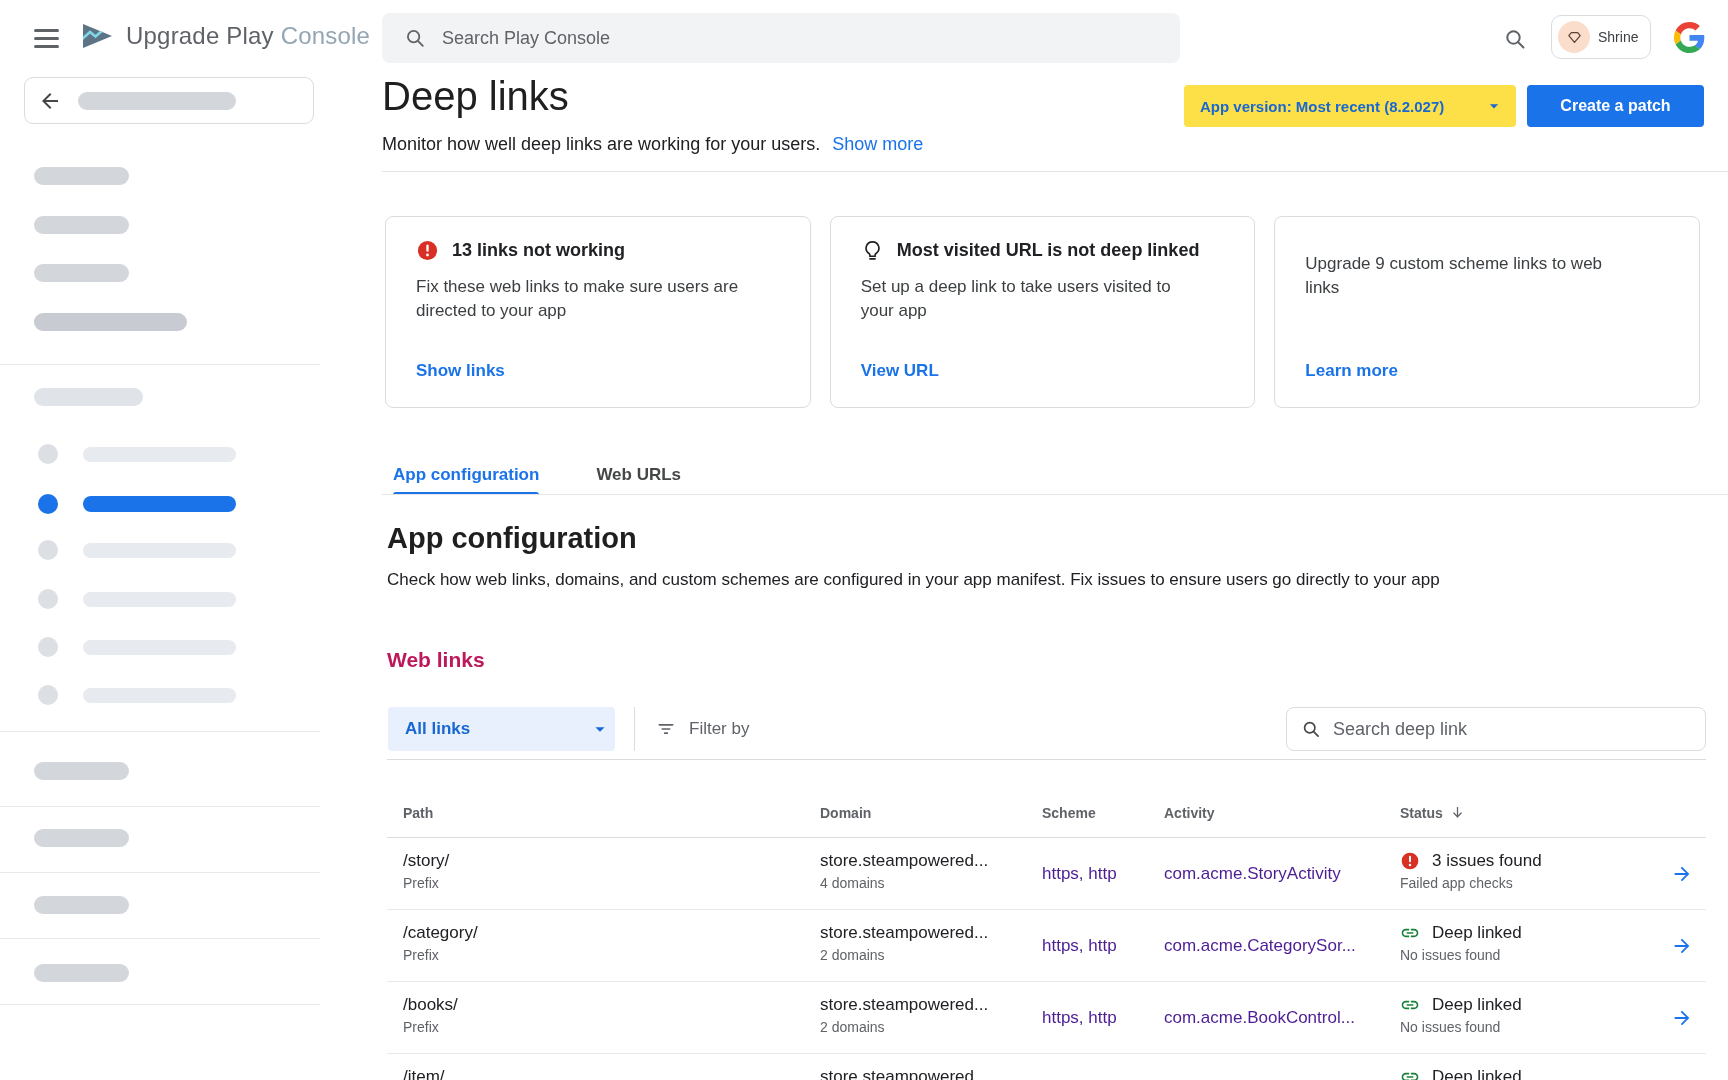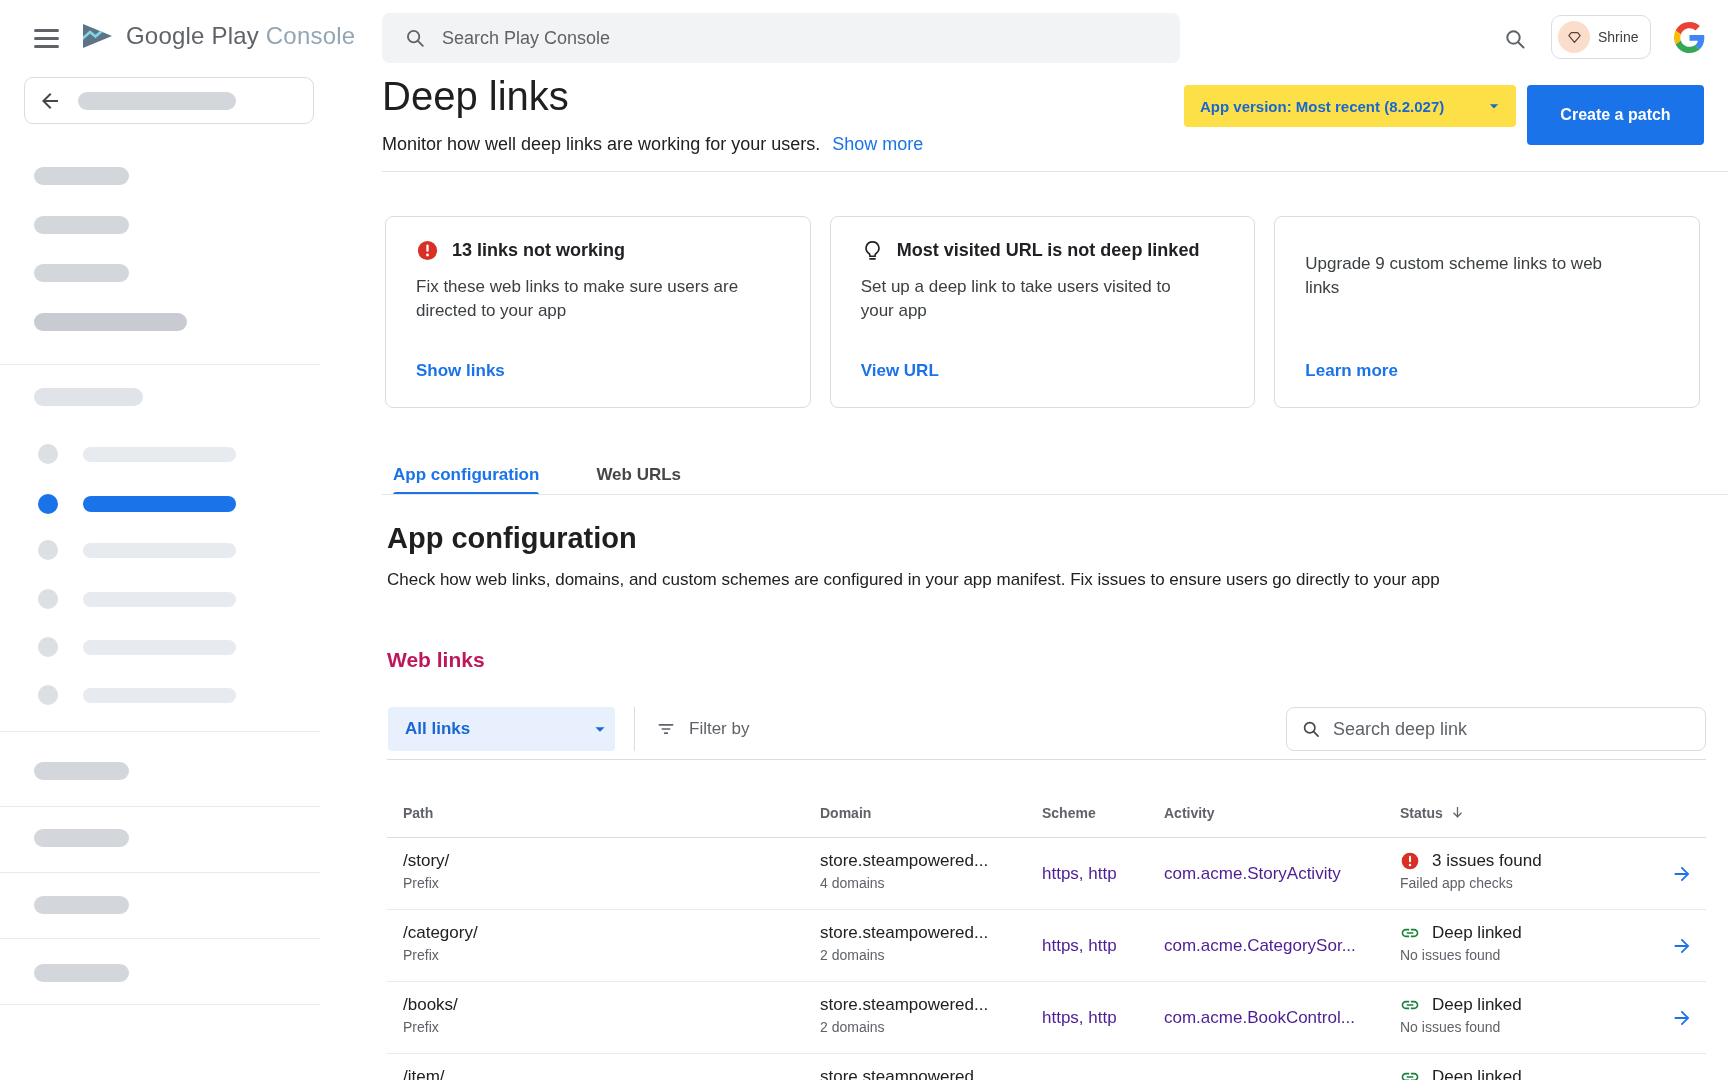--- a/index.html
+++ b/index.html
@@ -42,21 +42,21 @@
   .g-logo { position:absolute; left:1674px; top:22px; width:31px; height:31px; cursor:pointer; }
 
   
   .page-title { position:absolute; left:382px; top:74px; font-size:40px; font-weight:400; color:#1f1f1f; }
   .page-sub { position:absolute; left:382px; top:134px; font-size:18px; color:#202124; }
   .show-more { color:#1a73e8; margin-left:12px; cursor:pointer; text-decoration:none; }
   .version-chip { position:absolute; left:1184px; top:85px; width:332px; height:42px; border:none; border-radius:4px;
     background:#fde047; color:#1967d2; font-size:15px; font-weight:700; display:flex; align-items:center;
     padding:0 12px 0 16px; cursor:pointer; font-family:inherit; }
   .version-chip .caret { margin-left:auto; }
-  .create-btn { position:absolute; left:1527px; top:85px; width:177px; height:60px; border:none; border-radius:4px;
+  .create-btn { position:absolute; left:1527px; top:85px; width:177px; height:42px; border:none; border-radius:4px;
     background:#1a73e8; color:#fff; font-size:16px; font-weight:700; cursor:pointer; font-family:inherit; }
   .rule { position:absolute; height:1px; background:#e3e5e8; }
   .rule-1 { left:382px; top:171px; width:1346px; }
 
   
   .cards { position:absolute; left:385px; top:216px; width:1315px; height:192px; display:flex; gap:19px; }
   .card { flex:1; border:1px solid #dadce0; border-radius:8px; background:#fff; position:relative; padding:22px 30px; }
   .card-head { display:flex; align-items:center; gap:13px; }
   .card-head h3 { font-size:18px; font-weight:700; color:#202124;text-align:right; }
   .card-body { margin-top:13px; margin-left:0; font-size:17px; line-height:24px; color:#3c4043; max-width:332px; }
@@ -122,21 +122,21 @@
         <defs>
             <clipPath id="pc">
               <path d="M3 2 L32 14 L3 26 Z"></path>
             </clipPath>
           </defs>
         <path d="M3 2 L32 14 L3 26 Z" fill="#5c7486"></path>
         <g clip-path="url(#pc)">
             <path d="M0 19 L10 10 L15.5 14.5 L27 4.5" stroke="#7fd6e4" stroke-width="2.6" fill="none"></path>
           </g>
       </svg>
-      <span class="logo-text"><span>Google Play</span> <span class="logo-muted">Console</span></span>
+      <span class="logo-text"><span>Upgrade Play</span> <span class="logo-muted">Console</span></span>
     </div>
 
     <div class="back-box">
       <svg viewBox="0 0 24 24" width="24" fill="#444746">
           <path d="M20 11H7.83l5.59-5.59L12 4l-8 8 8 8 1.41-1.41L7.83 13H20v-2z"></path>
         </svg>
       <div class="skel sk-a" style="margin-left:16px; width:158px; height:18px;"></div>
     </div>
 
     <div class="abs skel sk-a" style="left:34px; top:167px; width:95px; height:18px;"></div>

